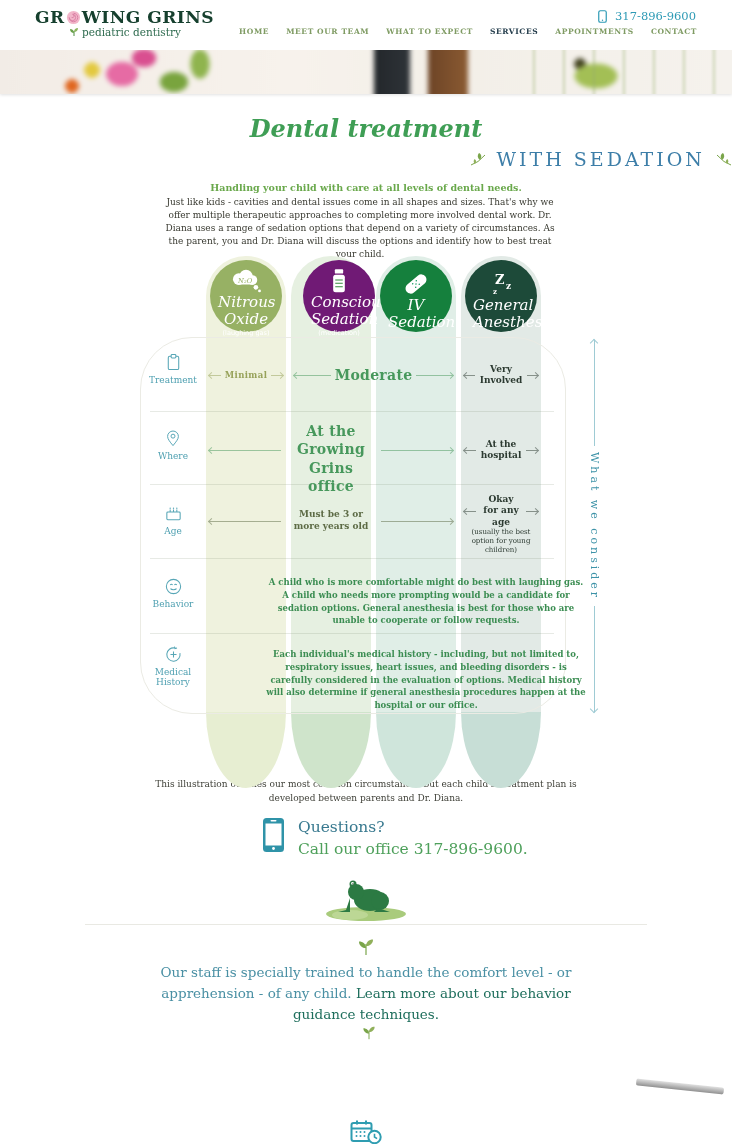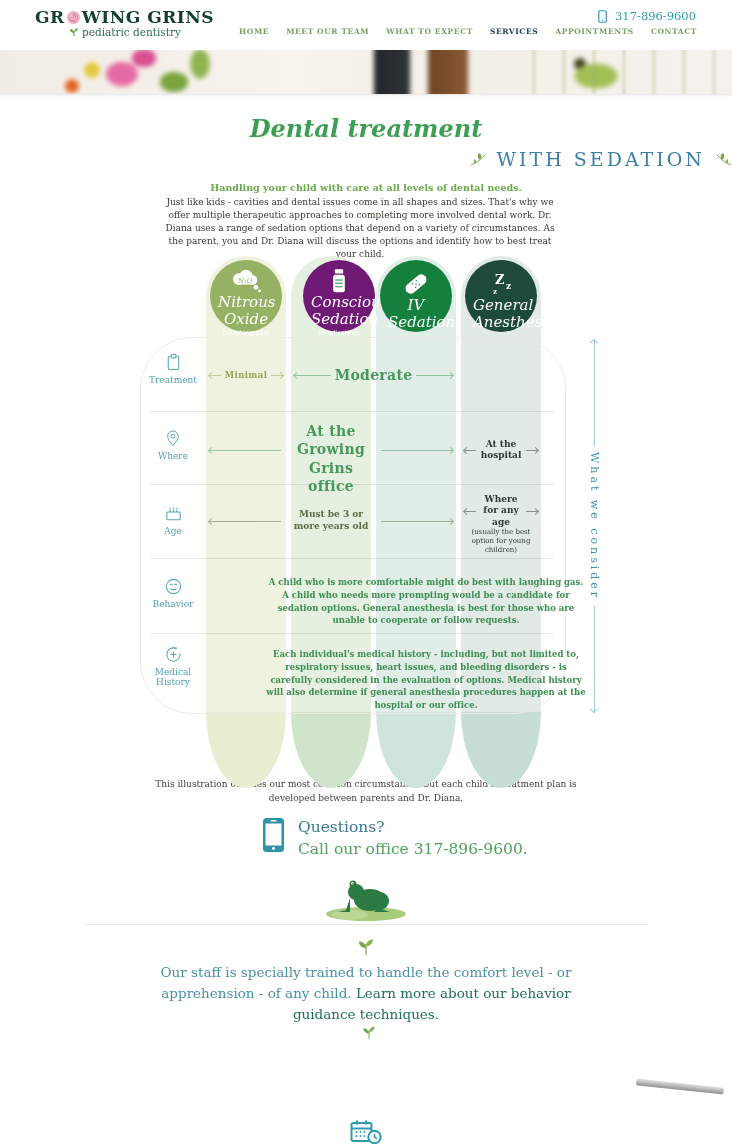--- a/index.html
+++ b/index.html
@@ -363,41 +363,46 @@
   <div class="rzone olive" style="left:206px;top:352px;width:80px;height:46px;">
     <i class="harrow hl"></i>
       <span class="txt">Minimal</span>
       <i class="harrow hr"></i>
   </div>
   <div class="rzone green" style="left:291px;top:352px;width:165px;height:46px;">
     <i class="harrow hl"></i>
       <span class="txt">Moderate</span>
       <i class="harrow hr"></i>
   </div>
+  <div class="rzone darkg" style="left:461px;top:352px;width:80px;height:46px;">
+    <i class="harrow hl"></i>
+      <span class="txt" style="width:44px;line-height:1.25;">Very Involved</span>
+      <i class="harrow hr"></i>
+  </div>
 
   <div class="rzone green" style="left:206px;top:422px;width:250px;height:56px;">
     <i class="harrow hl"></i>
       <span class="txt" style="width:92px;line-height:1.3;margin-top:17px;">At the Growing Grins office</span>
       <i class="harrow hr"></i>
   </div>
   <div class="rzone darkg" style="left:461px;top:422px;width:80px;height:56px;">
     <i class="harrow hl"></i>
       <span class="txt" style="width:42px;line-height:1.25;">At the hospital</span>
       <i class="harrow hr"></i>
   </div>
 
   <div class="rzone dolive" style="left:206px;top:498px;width:250px;height:46px;">
     <i class="harrow hl"></i>
       <span class="txt" style="width:92px;line-height:1.3;font-weight:bold;">Must be 3 or more years old</span>
       <i class="harrow hr"></i>
   </div>
   <div style="position:absolute;left:461px;top:496px;width:80px;z-index:5;">
     <div class="rzone darkg" style="position:static;width:80px;height:30px;padding:0 3px;">
       <i class="harrow hl"></i>
-        <span class="txt" style="width:42px;line-height:1.25;">Where for any age</span>
+        <span class="txt" style="width:42px;line-height:1.25;">Okay for any age</span>
         <i class="harrow hr"></i>
     </div>
     <div class="note">(usually the best option for young children)</div>
   </div>
 
   <div class="fulltext" style="top:576px;">A child who is more comfortable might do best with laughing gas. A child who needs more prompting would be a candidate for sedation options. General anesthesia is best for those who are unable to cooperate or follow requests.</div>
 
   <div class="fulltext" style="top:648px;">Each individual's medical history - including, but not limited to, respiratory issues, heart issues, and bleeding disorders - is carefully considered in the evaluation of options. Medical history will also determine if general anesthesia procedures happen at the hospital or our office.</div>
 
   <div class="vwrap">

